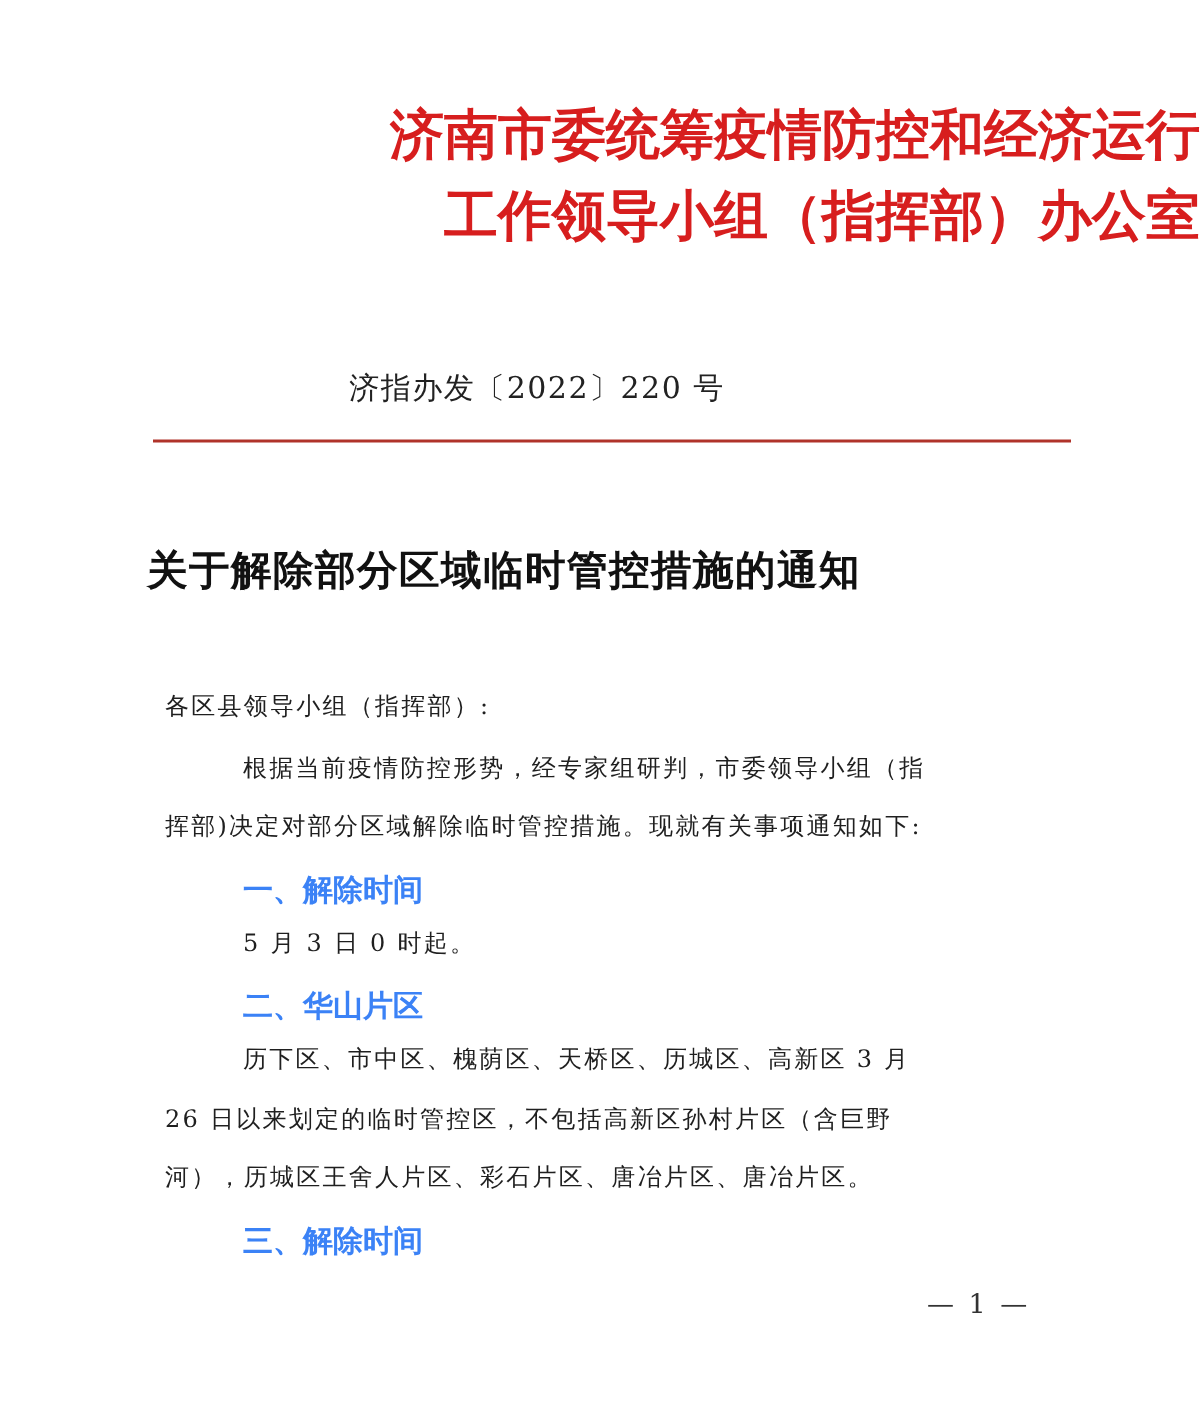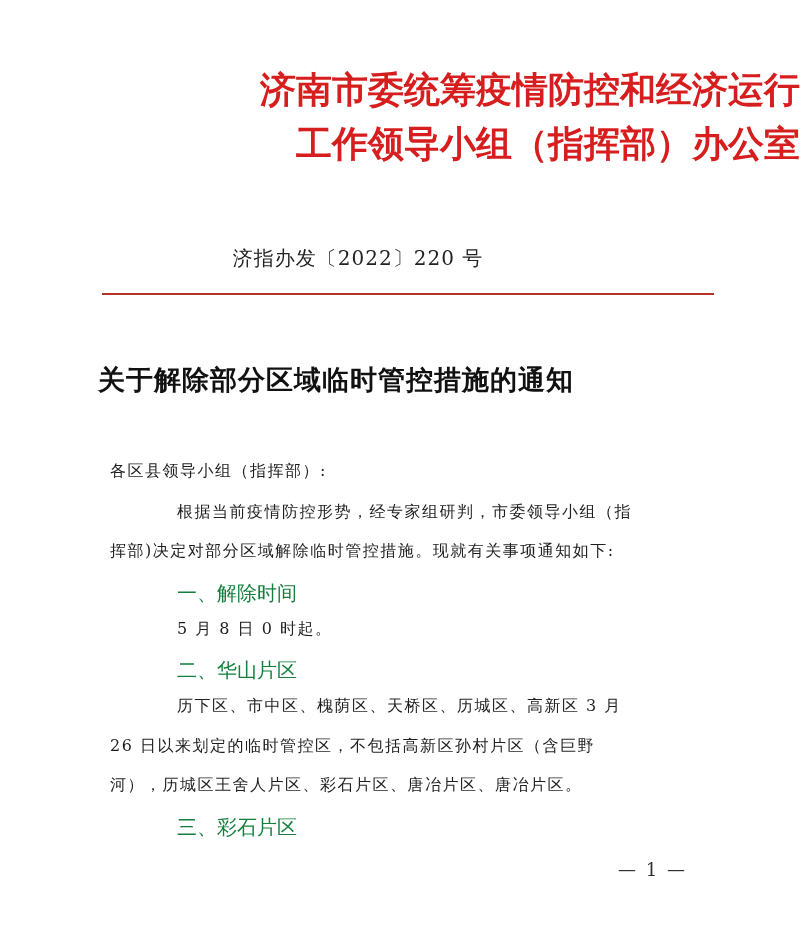--- a/index.html
+++ b/index.html
@@ -22,22 +22,22 @@
     position: absolute; top: 293px; left: 102px; width: 612px; height: 2px; background: #b0332a;
   }
   .notice-title {
     position: absolute; top: 362px; left: 0; width: 672px; text-align: center;
     font-size: 27px; font-weight: bold; color: #111; letter-spacing: 1px;
   }
   .line {
     position: absolute; left: 110px; font-size: 16px; white-space: nowrap; color: #1f1f1f;
     letter-spacing: 1.5px;
   }
-  .indent { left: 177px; }
-  .heading { font-family: "DejaVu Sans", "Liberation Sans", sans-serif; font-weight: normal; font-size: 20px; letter-spacing: 0px; color:#15803d; }
+  .indent { left: 162px; }
+  .heading { font-family: "DejaVu Sans", "Liberation Sans", sans-serif; font-weight: bold; font-size: 20px; letter-spacing: 0px; color:#3b82f6; }
   .page-number {
     position: absolute; top: 859px; left: 618px; font-size: 18px; color: #333; letter-spacing: 2px;
   }
 </style>
 </head>
 <body>
 
 <div class="header-title" id="ht1">济南市委统筹疫情防控和经济运行</div>
 <div class="header-title" id="ht2">工作领导小组（指挥部）办公室</div>
 
@@ -45,22 +45,22 @@
 
 <div class="divider"></div>
 
 <div class="notice-title">关于解除部分区域临时管控措施的通知</div>
 
 <div class="line" style="top:461px;">各区县领导小组（指挥部）:</div>
 <div class="line indent" style="top:502px;">根据当前疫情防控形势，经专家组研判，市委领导小组（指</div>
 <div class="line" style="top:541px;">挥部)决定对部分区域解除临时管控措施。现就有关事项通知如下:</div>
 
 <div class="line indent heading" style="top:580px;">一、解除时间</div>
-<div class="line indent" style="top:619px;">5 月 8 日 0 时起。</div>
+<div class="line indent" style="top:619px;">5 月 3 日 0 时起。</div>
 
 <div class="line indent heading" style="top:657px;">二、华山片区</div>
 <div class="line indent" style="top:696px;">历下区、市中区、槐荫区、天桥区、历城区、高新区 3 月</div>
 <div class="line" style="top:736px;">26 日以来划定的临时管控区，不包括高新区孙村片区（含巨野</div>
 <div class="line" style="top:775px;">河），历城区王舍人片区、彩石片区、唐冶片区、唐冶片区。</div>
 
-<div class="line indent heading" style="top:814px;">三、彩石片区</div>
+<div class="line indent heading" style="top:814px;">三、解除时间</div>
 
 <div class="page-number">— 1 —</div>
 
 </body></html>

